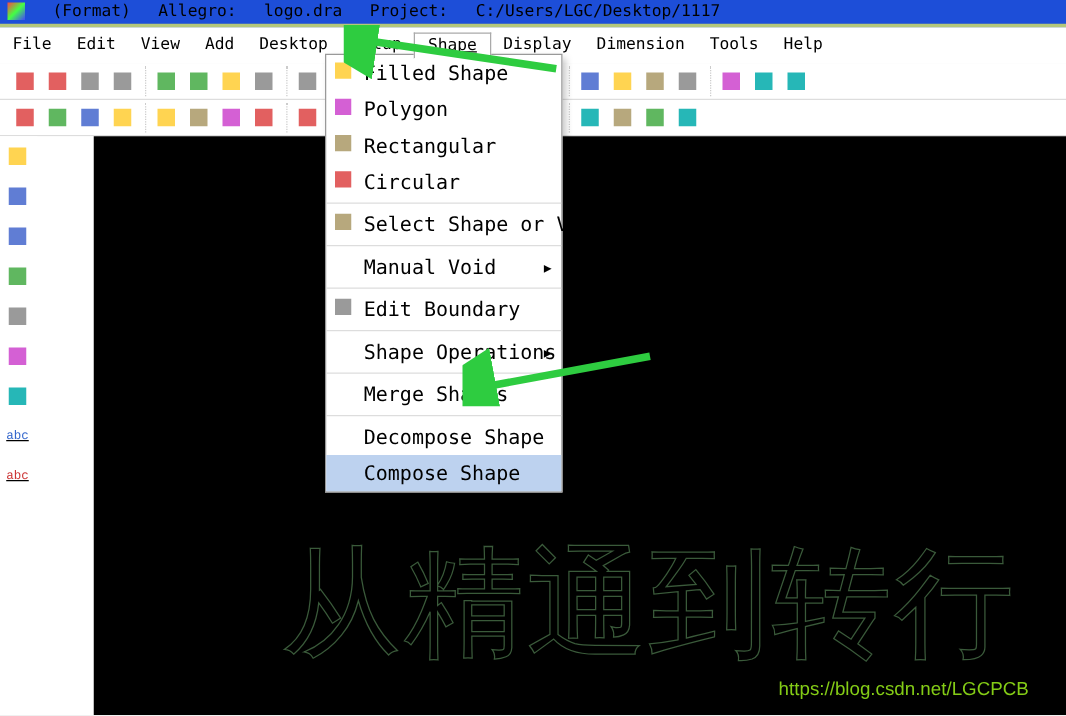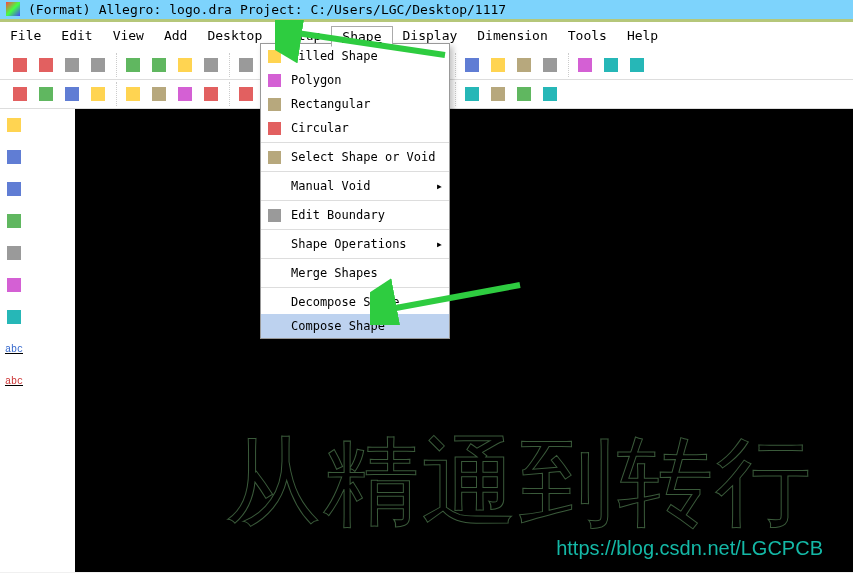--- a/index.html
+++ b/index.html
@@ -6,27 +6,27 @@
   body {
     font-family: "SimSun", "Courier New", monospace;
     font-size: 12px;
     background: #f0f0f0;
     width: 853px;
     height: 573px;
     overflow: hidden;
     position: relative;
   }
   .titlebar {
-    background: #7dd3fc;
+    background: #1d4ed8;
     padding: 2px 6px;
     font-family: monospace;
     font-size: 13px;
     display: flex;
     align-items: flex-start;
-    gap: 8px;
+    gap: 22px;
     border-bottom: 3px solid #b5c77a;
   }
   .app-icon {
     width: 14px; height: 14px;
     background: linear-gradient(135deg,#f44,#4f4,#44f);
     display:inline-block;
   }
   .menubar {
     background: #fff;
     padding: 4px 0;
@@ -74,21 +74,21 @@
     margin-left:45px;
   }
   .dropdown {
     position:absolute;
     top: 43px; left: 260px;
     background:#fff;
     border:1px solid #999;
     width: 190px;
     box-shadow: 3px 3px 6px rgba(0,0,0,0.25);
     font-family: monospace;
-    font-size: 12px;
+    font-size: 16px;
     z-index:4;
   }
   .dd-item {
     padding: 5px 8px 5px 30px;
     position:relative;
     white-space: nowrap;
   }
   .dd-item.highlighted { background:#bdd2ef;}
   .dd-sep { height:1px; background:#ddd; margin:2px 0;}
   .dd-arrow::after{content:"▸"; position:absolute; right:6px;}
@@ -105,23 +105,23 @@
     font-size:96px;
     font-family:"SimSun",serif;
     -webkit-text-stroke: 1px #3a5a3a;
     -webkit-text-fill-color: transparent;
     letter-spacing:2px;
     white-space:nowrap;
   }
   .watermark{
     position:absolute;
     right:30px; bottom:12px;
-    color:#14b8a6;
+    color:#84cc16;
     font-family: Arial,sans-serif;
-    font-size:20px;
+    font-size:15px;
   }
 </style>
 </head>
 <body>
 
 <div class="titlebar">
   <span class="app-icon"></span>
   <span>(Format)</span>
   <span>Allegro:</span>
   <span>logo.dra</span>

